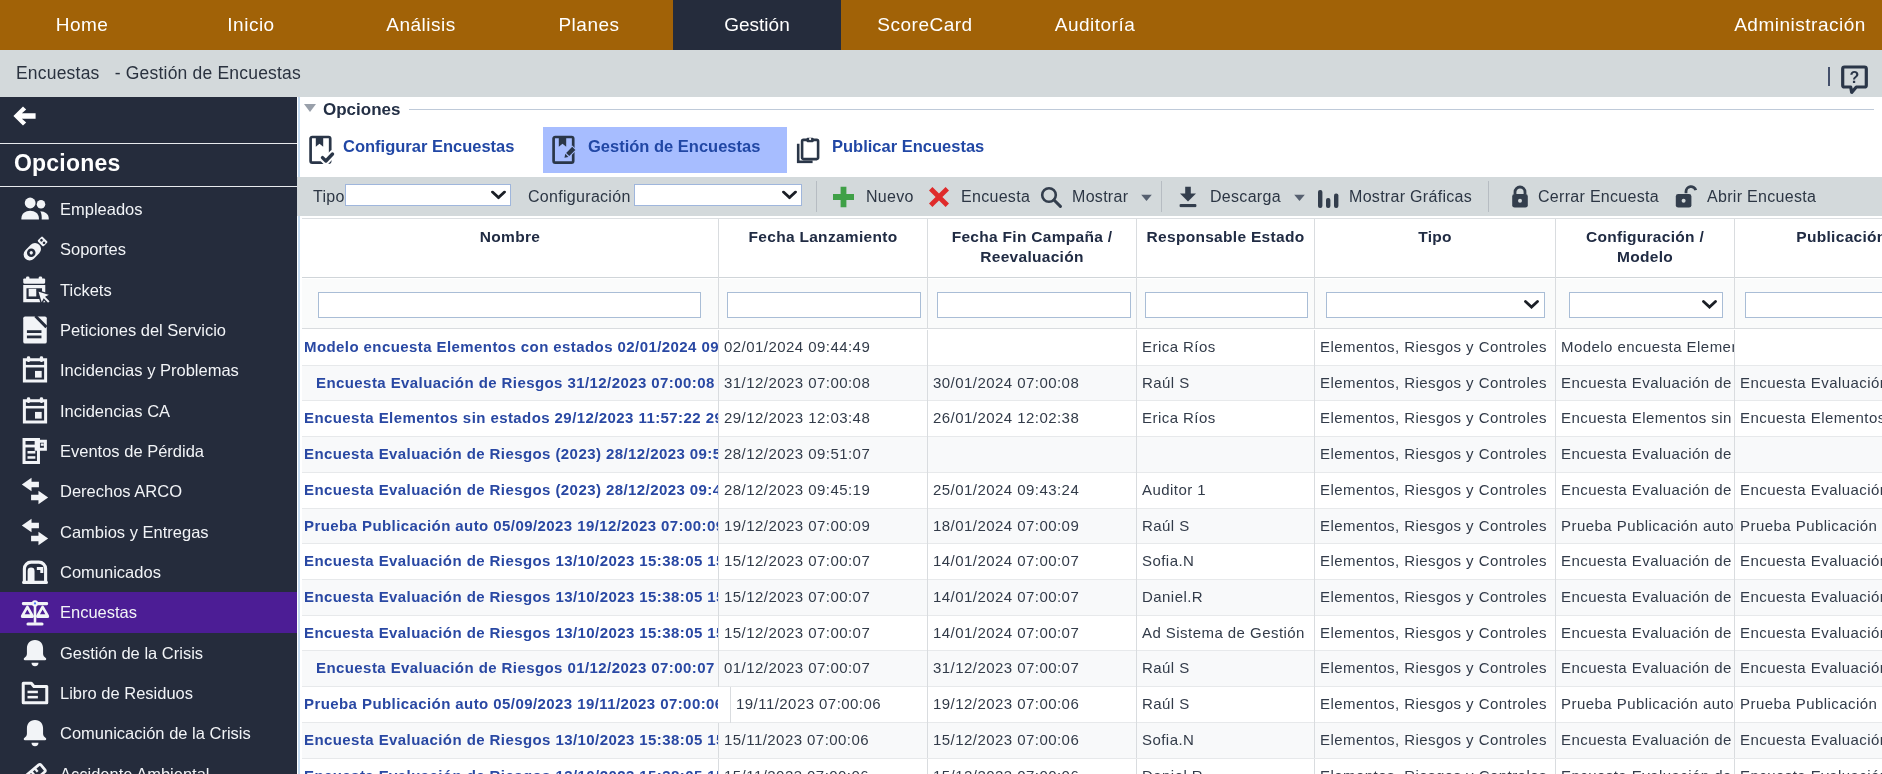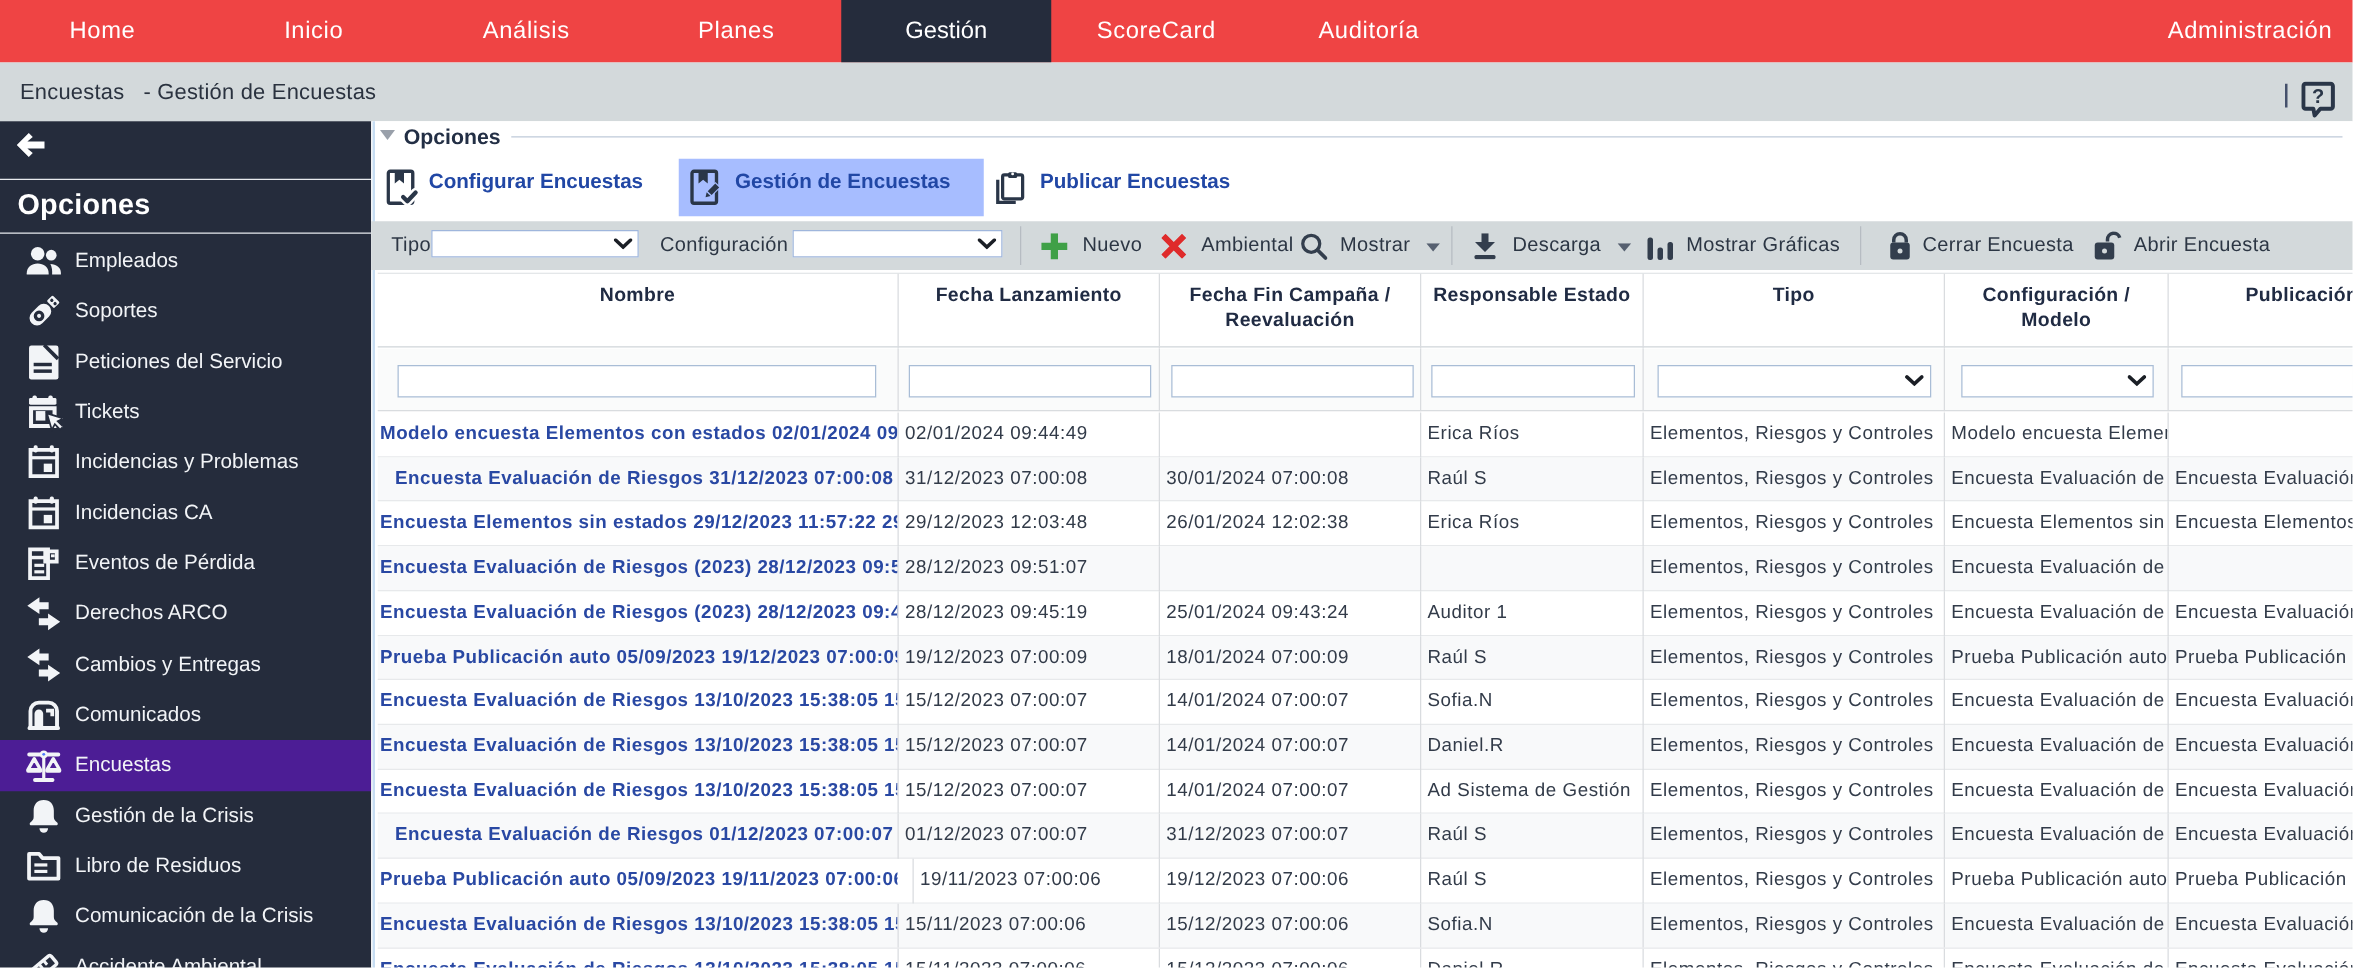--- a/index.html
+++ b/index.html
@@ -1,17 +1,17 @@
 <!DOCTYPE html>
 <html><head><meta charset="utf-8">
 <style>
 *{margin:0;padding:0;box-sizing:border-box}
 html,body{width:1882px;height:774px;overflow:hidden;background:#fff;
  font-family:"Liberation Sans",sans-serif;}
-.topnav{position:absolute;left:0;top:0;width:1882px;height:50px;background:#ef4444}
+.topnav{position:absolute;left:0;top:0;width:1882px;height:50px;background:#a16207}
 .ni{position:absolute;top:0;height:50px;line-height:50px;transform:translateX(-50%);
  color:#fff;font-size:19px;letter-spacing:.5px;white-space:nowrap}
 .nactive{position:absolute;left:673px;top:0;width:168px;height:50px;line-height:50px;
  background:#252C3C;color:#fff;font-size:19px;text-align:center}
 .crumb{position:absolute;left:0;top:50px;width:1882px;height:47px;background:#D3D9DB}
 .crumb .bc{position:absolute;left:16px;top:0;height:47px;line-height:47px;font-size:17.5px;letter-spacing:.2px;color:#2A323F}
 .pipe{position:absolute;left:1828px;top:17px;width:2px;height:19px;background:#44506b}
 .helpic{position:absolute;left:1841px;top:15px}
 .sidebar{position:absolute;left:0;top:97px;width:297px;height:677px;background:#252C3C}
 .sbline{position:absolute;left:0;width:297px;height:0;border-top:1.5px solid #e8eaee}
@@ -93,37 +93,37 @@
             <circle cx="11.6" cy="3.7" r="1.15" fill="#252C3C"></circle>
             <circle cx="14.8" cy="3.7" r="1.15" fill="#252C3C"></circle>
             <circle cx="13" cy="17.6" r="3.7" fill="#252C3C"></circle>
             <circle cx="13" cy="17.6" r="1.4" fill="#F2F4F7"></circle>
           </g>
         </svg>
         <span class="lbl">Soportes</span>
       </li>
 <li>
         <svg width="30" height="30" viewBox="0 0 26 26">
-          <rect x="2.8" y="1.2" width="20.4" height="23.6" rx="1.6" fill="#F2F4F7"></rect>
-          <path d="M14.2 0l9.6 9.6-1.8 1.8L12.4 1.8z" fill="#252C3C"></path>
-          <rect x="6" y="13.2" width="12.6" height="2.4" fill="#252C3C"></rect>
-          <rect x="6" y="17.8" width="12.6" height="2.4" fill="#252C3C"></rect>
-        </svg>
-        <span class="lbl">Peticiones del Servicio</span>
-      </li>
-<li>
-        <svg width="30" height="30" viewBox="0 0 26 26">
           <rect x="5.2" y="1.2" width="3" height="5" rx="1.2" fill="#F2F4F7"></rect>
           <rect x="16.2" y="1.2" width="3" height="5" rx="1.2" fill="#F2F4F7"></rect>
           <rect x="2.8" y="3" width="19" height="4.6" rx="1" fill="#F2F4F7"></rect>
           <path d="M4.2 10h16.3v12.3H4.2z" fill="none" stroke="#F2F4F7" stroke-width="2.8"></path>
           <rect x="7.5" y="12" width="6.6" height="6.6" fill="#F2F4F7"></rect>
           <path d="M15.2 13.6l3.4 11.5 2.1-4 3.6 3.8 2.2-2.1-3.8-3.7 4-2z" fill="#F2F4F7" stroke="#252C3C" stroke-width="1.2"></path>
         </svg>
         <span class="lbl">Tickets</span>
+      </li>
+<li>
+        <svg width="30" height="30" viewBox="0 0 26 26">
+          <rect x="2.8" y="1.2" width="20.4" height="23.6" rx="1.6" fill="#F2F4F7"></rect>
+          <path d="M14.2 0l9.6 9.6-1.8 1.8L12.4 1.8z" fill="#252C3C"></path>
+          <rect x="6" y="13.2" width="12.6" height="2.4" fill="#252C3C"></rect>
+          <rect x="6" y="17.8" width="12.6" height="2.4" fill="#252C3C"></rect>
+        </svg>
+        <span class="lbl">Peticiones del Servicio</span>
       </li>
 <li>
         <svg width="30" height="30" viewBox="0 0 26 26">
           <rect x="6" y="1" width="2.8" height="5" rx="1.2" fill="#F2F4F7"></rect>
           <rect x="17.2" y="1" width="2.8" height="5" rx="1.2" fill="#F2F4F7"></rect>
           <path d="M3.8 4.2h18.4v18.3H3.8z" fill="none" stroke="#F2F4F7" stroke-width="2.6"></path>
           <rect x="3.8" y="8.6" width="18.4" height="2.2" fill="#F2F4F7"></rect>
           <rect x="13" y="13.8" width="5.8" height="5.8" fill="#F2F4F7"></rect>
         </svg>
         <span class="lbl">Incidencias y Problemas</span>
@@ -272,21 +272,21 @@
         <path d="M1.5 1.5l6 5.6 6-5.6" fill="none" stroke="#1b1f26" stroke-width="2.8" stroke-linecap="round"></path>
       </svg>
 <div class="sep" style="left:519px"></div>
 <svg width="21" height="21" viewBox="0 0 21 21" style="left:536px">
         <path d="M7.6 0h5.8v7.6H21v5.8h-7.6V21H7.6v-7.6H0V7.6h7.6z" fill="#3FA047"></path>
       </svg>
 <span class="t" style="left:569px">Nuevo</span>
 <svg width="20" height="20" viewBox="0 0 20 20" style="left:632px">
         <path d="M3.4 0L10 6.6 16.6 0 20 3.4 13.4 10l6.6 6.6-3.4 3.4L10 13.4 3.4 20 0 16.6 6.6 10 0 3.4z" fill="#DF2B2B"></path>
       </svg>
-<span class="t" style="left:664px">Ambiental</span>
+<span class="t" style="left:664px">Encuesta</span>
 <svg width="22" height="22" viewBox="0 0 22 22" style="left:743px">
         <circle cx="9" cy="9" r="6.8" fill="none" stroke="#333E4D" stroke-width="2.6"></circle>
         <path d="M14 14l6.4 6.4" stroke="#333E4D" stroke-width="3" stroke-linecap="round"></path>
       </svg>
 <span class="t" style="left:775px">Mostrar</span>
 <svg width="11" height="7" viewBox="0 0 11 7" style="left:844px;margin-top:1px">
         <path d="M0 0h11L5.5 6.6z" fill="#566070"></path>
       </svg>
 <div class="sep" style="left:864px"></div>
 <svg width="20" height="21" viewBox="0 0 20 21" style="left:881px">

